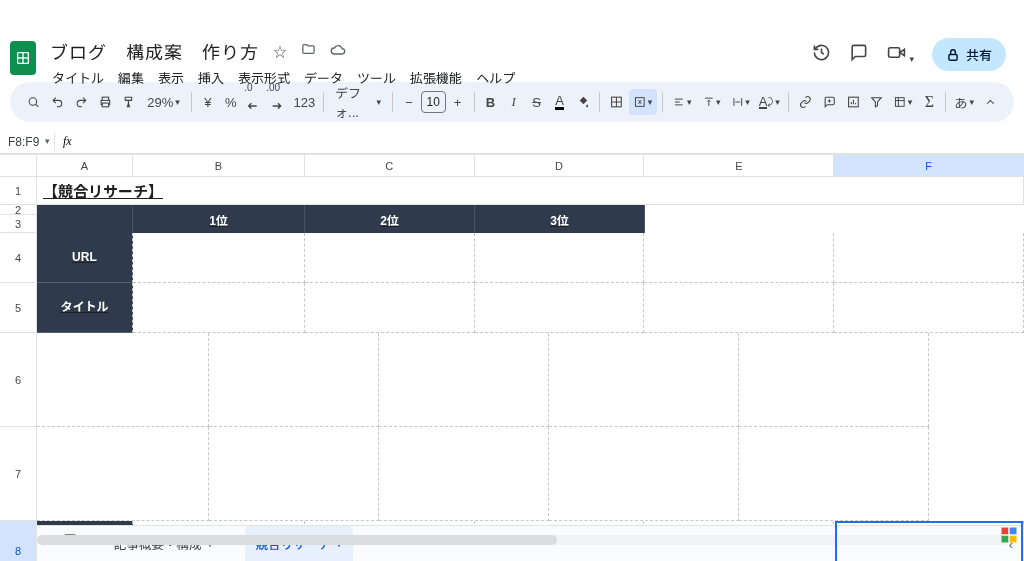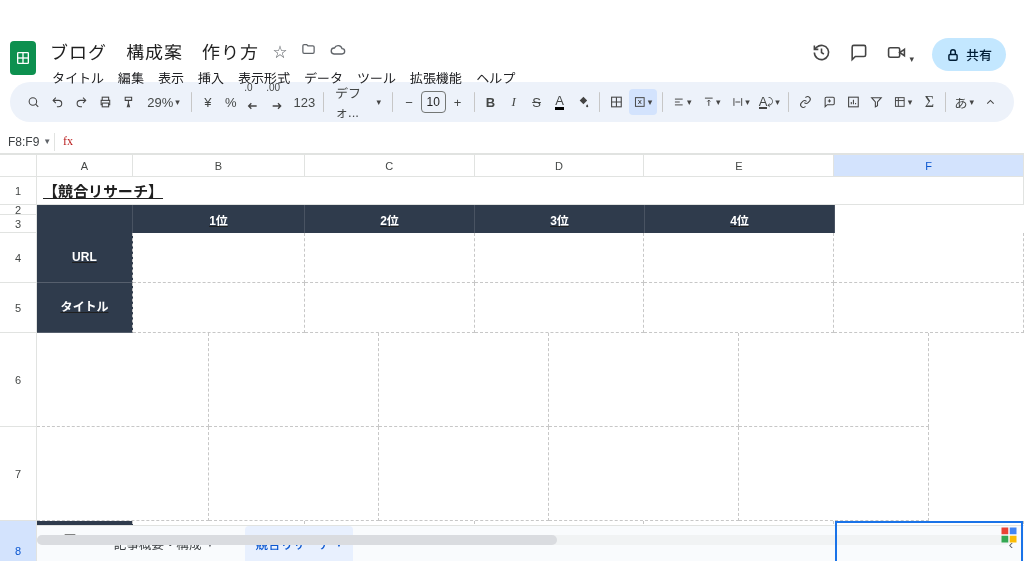--- a/index.html
+++ b/index.html
@@ -24,21 +24,21 @@
   .tb svg { width:16px; height:16px; display:block; }
   .tb.wide { min-width: auto; padding:4px 6px;}
   .font-size-box { border:1px solid #747775; border-radius:4px; width:30px; height:22px; display:flex; align-items:center; justify-content:center; font-size:12px; color:#1f1f1f;}
   .tb.active { background:#d3e3fd; }
   .chev { font-size:9px; margin-left:2px; color:#444;}
   
   .fx-row { display:flex; align-items:center; height:24px; border-bottom:1px solid #e1e3e1; font-size:12px; color:#3c4043;}
   .name-box { width:54px; padding-left:8px; display:flex; align-items:center; gap:4px;}
   .name-box .dd { font-size:8px; color:#5f6368; margin-left:auto; margin-right:6px;}
   .fx-sep { width:1px; height:18px; background:#e1e3e1;}
-  .fx-label { font-family: serif; color:#b91c1c; padding:0 8px;}
+  .fx-label { font-style: italic; font-family: serif; color:#000000; padding:0 8px;}
   .fx-input { flex:1; height:100%; }
   
   .grid-area { position:relative; height: 430px; border-top:1px solid #e1e3e1; overflow:hidden;}
   .col-headers { position:absolute; left:0; top:0; right:0; height:22px; display:flex; background:#fff; z-index:3; border-bottom:1px solid #e1e3e1;}
   .corner { width:37px; flex-shrink:0; border-right:1px solid #e1e3e1; background:#fff;}
   .col-h { text-align:center; font-size:11px; color:#444746; border-right:1px solid #e1e3e1; line-height:22px; }
   .col-h.sel { background:#d3e3fd; color:#0b57d0;}
   .row-headers { position:absolute; left:0; top:22px; width:37px; bottom:0; background:#fff; z-index:2; border-right:1px solid #e1e3e1;}
   .row-h { text-align:center; font-size:11px; color:#444746; border-bottom:1px solid #e1e3e1; display:flex; align-items:center; justify-content:center;}
   .row-h.sel { background:#d3e3fd; color:#0b57d0; font-weight:500;}
@@ -329,21 +329,20 @@
 
     <div class="row" style="height:28px">
       <div class="cell title" style="width:988px">【競合リサーチ】</div>
     </div>
 
     <div class="row" style="height:28px">
       <div class="cell darkheader" style="width:96px"></div>
       <div class="cell darkheader" style="width:172px">1位</div>
       <div class="cell darkheader" style="width:170px">2位</div>
       <div class="cell darkheader" style="width:170px">3位</div>
-      <div class="cell darkheader" style="width:190px">4位</div>
     </div>
 
     <div class="row" style="height:50px">
       <div class="cell sidehead" style="width:96px">URL</div>
       <div class="cell" style="width:172px"></div>
       <div class="cell" style="width:170px"></div>
       <div class="cell" style="width:170px"></div>
       <div class="cell" style="width:190px"></div>
       <div class="cell" style="width:190px"></div>
     </div>

